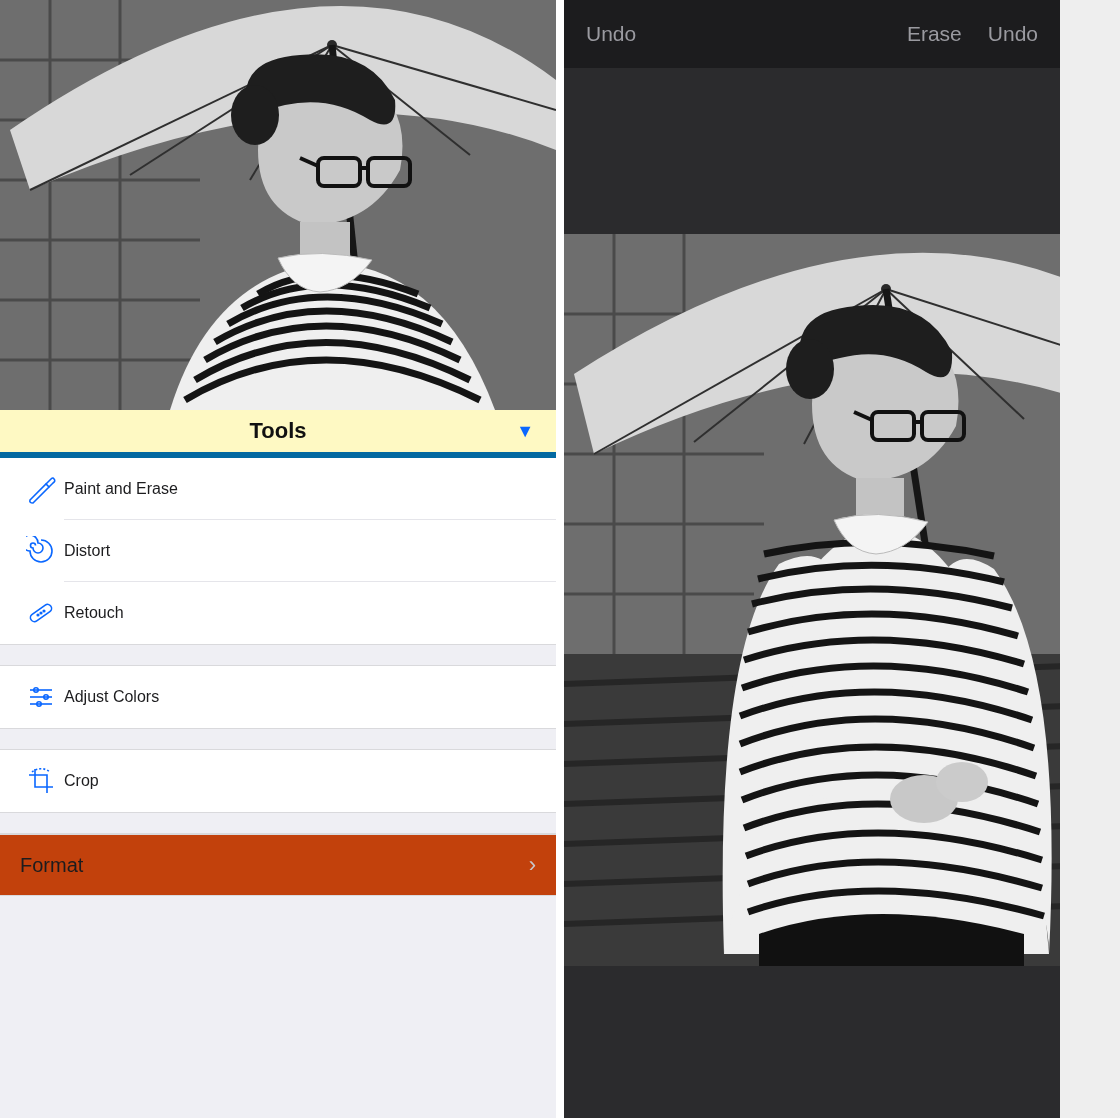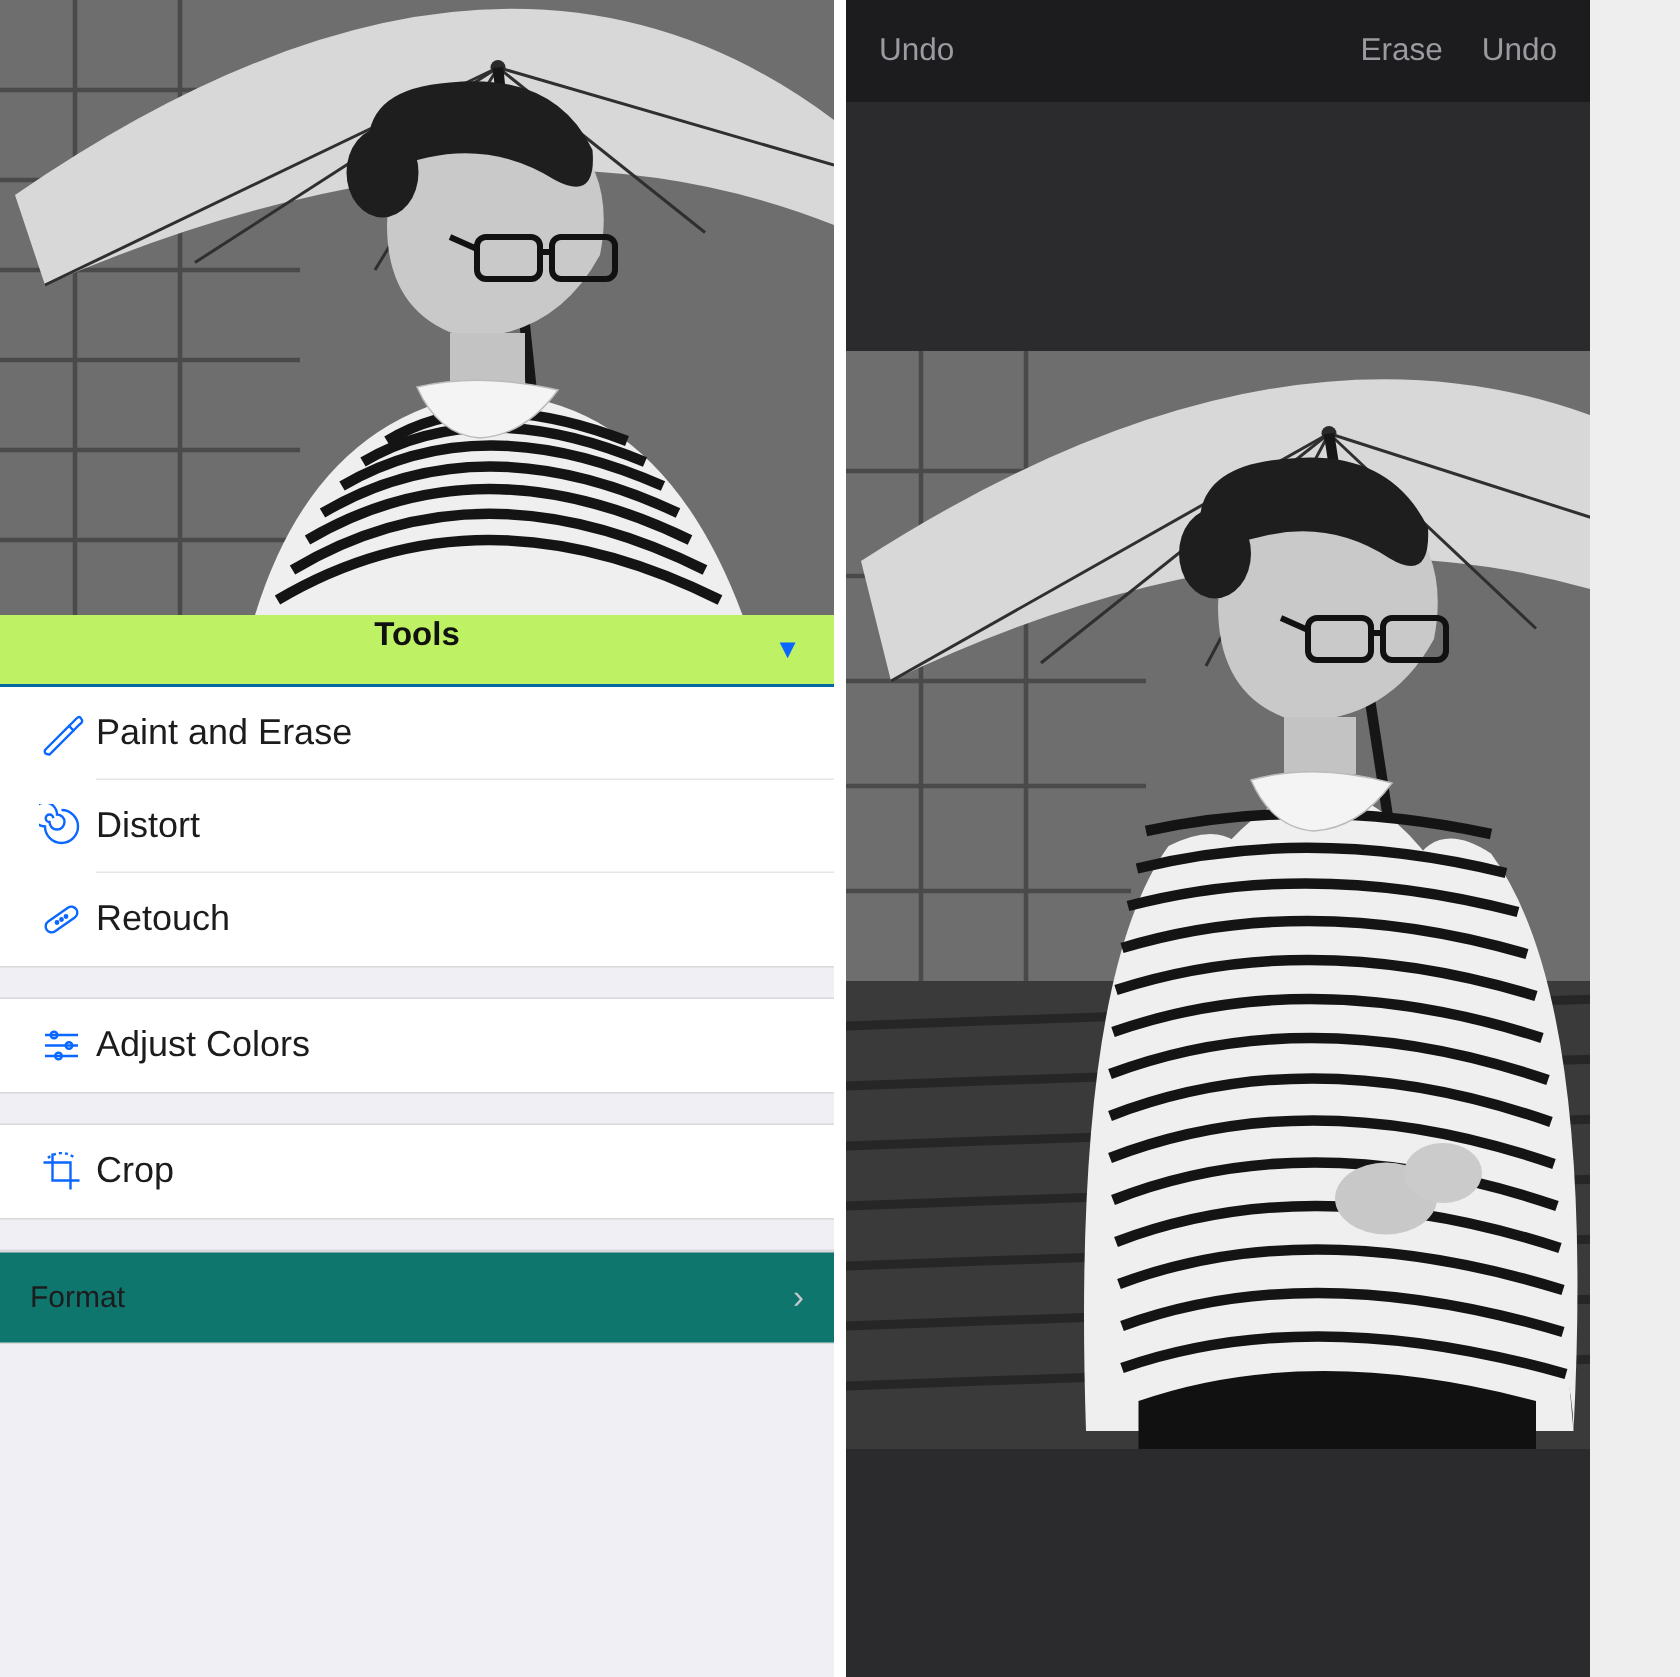--- a/index.html
+++ b/index.html
@@ -8,33 +8,33 @@
   .pane-left, .pane-right { position: relative; height: 100%; }
   .pane-left { width: 556px; background: #efeff4; display: flex; flex-direction: column; }
   .divider-v { width: 8px; background: #fff; }
   .pane-right { width: 496px; background: #2b2b2d; display: flex; flex-direction: column; }
 
   
   .photo-left { width: 100%; height: 410px; background: #777; overflow: hidden; position: relative; }
   .photo-left svg { display:block; }
 
   
-  .tools-header { position: relative; height: 48px; background: #bef264; border-bottom: 2px solid #0369a1; display:flex; align-items:flex-start; justify-content:center; }
+  .tools-header { position: relative; height: 48px; background: #fef9c3; border-bottom: 6px solid #0369a1; display:flex; align-items:center; justify-content:center; }
   .tools-header .title { font-size: 22px; font-weight: 600; color: #111; }
   .tools-header .tri { position:absolute; right: 22px; top: 50%; transform: translateY(-50%); color:#0a67ff; font-size: 18px; }
 
   .tool-list { background: #fff; }
   .tool-row { display:flex; align-items:center; height: 62px; padding-left: 18px; }
   .tool-row .icon-wrap { width: 46px; display:flex; align-items:center; justify-content:center; color:#0a67ff; }
-  .tool-row .label { font-size: 24px; color:#1c1c1e; border-top: 0; flex:1; height:100%; display:flex; align-items:center; border-bottom: 1px solid #e5e5ea; }
+  .tool-row .label { font-size: 16px; color:#1c1c1e; border-top: 0; flex:1; height:100%; display:flex; align-items:center; border-bottom: 1px solid #e5e5ea; }
   .tool-row:last-child .label { border-bottom: 0; }
 
   .section-gap { height: 22px; background:#efeff4; border-top: 1px solid #d9d9dc; border-bottom: 1px solid #d9d9dc; }
 
-  .format-row { display:flex; align-items:center; height: 62px; padding: 0 20px; background:#0f766e; border-top:1px solid #d9d9dc; border-bottom:1px solid #d9d9dc; }
+  .format-row { display:flex; align-items:center; height: 62px; padding: 0 20px; background:#c2410c; border-top:1px solid #d9d9dc; border-bottom:1px solid #d9d9dc; }
   .format-row .label { font-size: 20px; color:#1c1c1e; flex:1; }
   .format-row .chev { color:#c7c7cc; font-size: 22px; }
 
   
   .top-bar { height: 68px; background:#1c1c1e; display:flex; align-items:center; padding: 0 22px; }
   .top-bar .btn { font-size: 21px; color:#9a9aa0; }
   .top-bar .spacer { flex:1; }
   .top-bar .btn + .btn { margin-left: 26px; }
 
   .gray-strip { height: 166px; background:#2b2b2d; }

